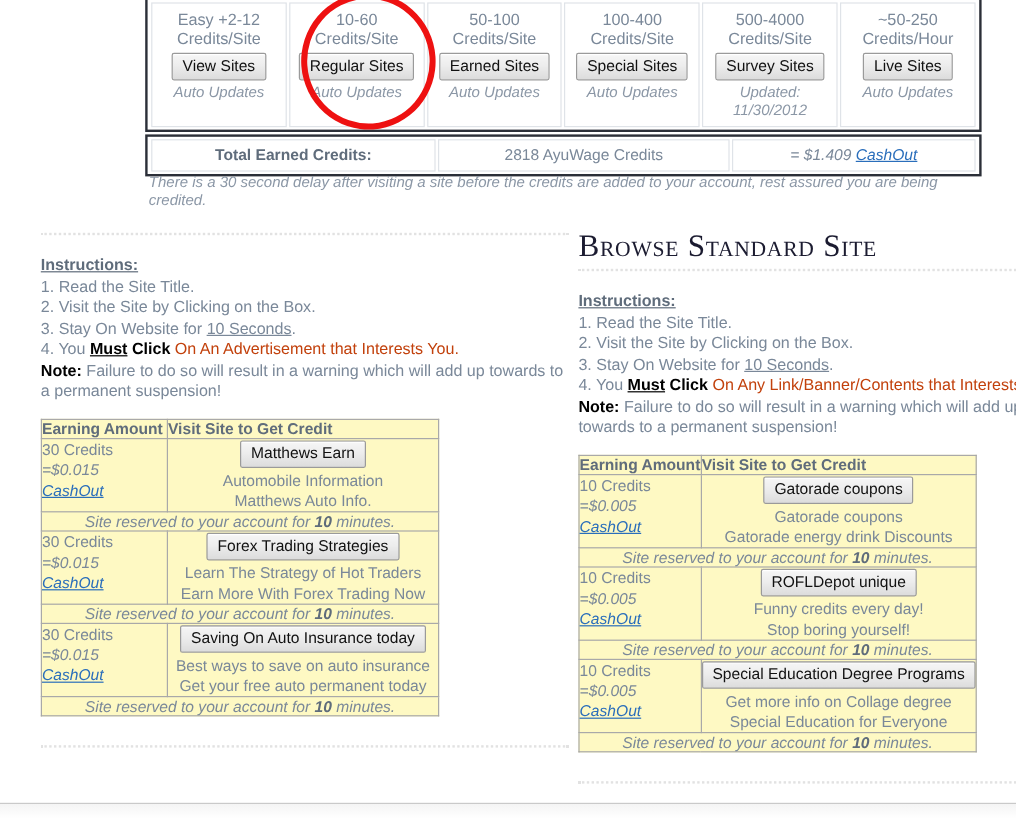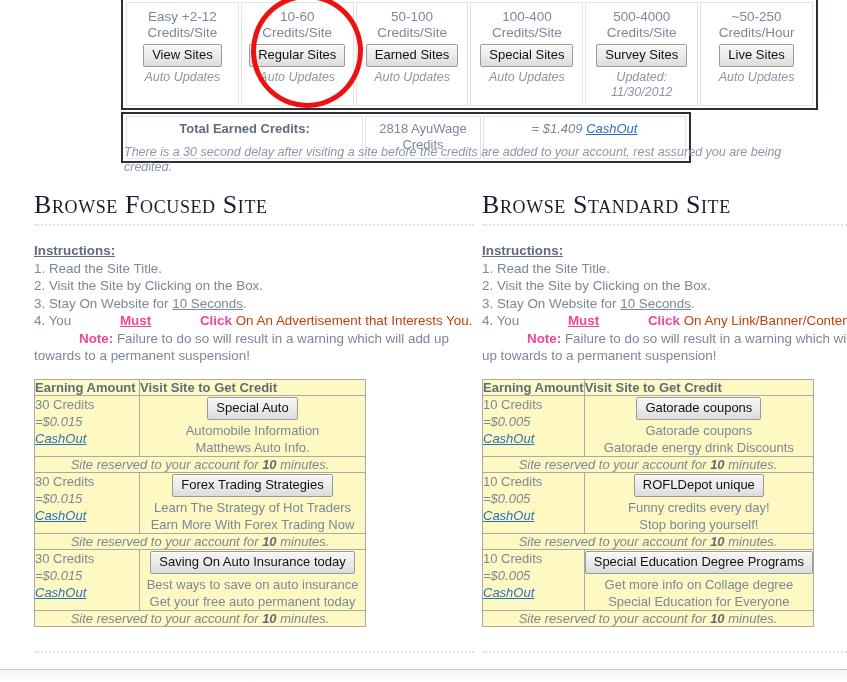--- a/index.html
+++ b/index.html
@@ -91,21 +91,21 @@
     transform: rotate(-4deg);
     pointer-events: none;
     z-index: 20;
   }
 
   
   #credits-strip {
     position: absolute;
     left: 121px;
     top: 112px;
-    width: 570px;
+    width: 697px;
     border: 2px solid #2b2f38;
     background: #ffffff;
     box-sizing: border-box;
     padding: 2px;
   }
   #credits-row { display: flex; }
   .credit-cell {
     border: 1px solid #dfe3e8;
     margin: 0 1px;
     text-align: center;
@@ -165,21 +165,21 @@
   }
   .instructions .head {
     font-weight: bold;
     text-decoration: underline;
     color: #5f6c7b;
     display: block;
   }
   .instructions .line { display: block; white-space: nowrap; }
   .instructions .line.wrap { white-space: normal; }
   .u { text-decoration: underline; }
-  .b { font-weight: bold; color: #ec4899; margin-left: 45px; }
+  .b { font-weight: bold; color: #000000; }
   .red { color: #c2410c; }
 
   
   .site-table {
     margin-top: 14px;
     border: 1px solid #a9a9a9;
     border-collapse: collapse;
     background: #fef9c3;
     font-size: 13px;
   }
@@ -313,21 +313,20 @@
 <div id="credits-strip">
   <div id="credits-row">
     <div class="credit-cell c1">Total Earned Credits:</div>
     <div class="credit-cell c2">2818 AyuWage Credits</div>
     <div class="credit-cell c3"><span>= $1.409</span> <span class="cashout-link">CashOut</span></div>
   </div>
 </div>
 <div id="delay-note">There is a 30 second delay after visiting a site before the credits are added to your account, rest assured you are being credited.</div>
 
 <div class="column" id="col-left">
-  <h2 class="section-title">Browse Focused Site</h2>
   <div class="dotted-rule"></div>
 
   <div class="instructions">
     <span class="head">Instructions:</span>
     <span class="line">1. Read the Site Title.</span>
     <span class="line">2. Visit the Site by Clicking on the Box.</span>
     <span class="line"><span>3. Stay On Website for </span><span class="u">10 Seconds</span><span>.</span></span>
     <span class="line"><span>4. You </span><span class="b u">Must</span><span class="b"> Click </span><span class="red">On An Advertisement that Interests You.</span></span>
     <span class="line wrap"><span class="b">Note:</span><span> Failure to do so will result in a warning which will add up towards to a permanent suspension!</span></span>
   </div>
@@ -339,21 +338,21 @@
       <th class="th-cell">Visit Site to Get Credit</th>
     </tr>
 
     <tr>
       <td class="amt-cell">
         <span class="amt-credits">30 Credits</span>
         <span class="amt-dollar">=$0.015</span>
         <span class="amt-cash">CashOut</span>
       </td>
       <td class="site-cell">
-        <span class="btn">Special Auto</span>
+        <span class="btn">Matthews Earn</span>
         <span class="site-desc">Automobile Information</span>
         <span class="site-desc">Matthews Auto Info.</span>
       </td>
     </tr>
     <tr>
       <td class="reserved-cell" colspan="2"><span>Site reserved to your account for </span><b>10</b><span> minutes.</span></td>
     </tr>
 
     <tr>
       <td class="amt-cell">

